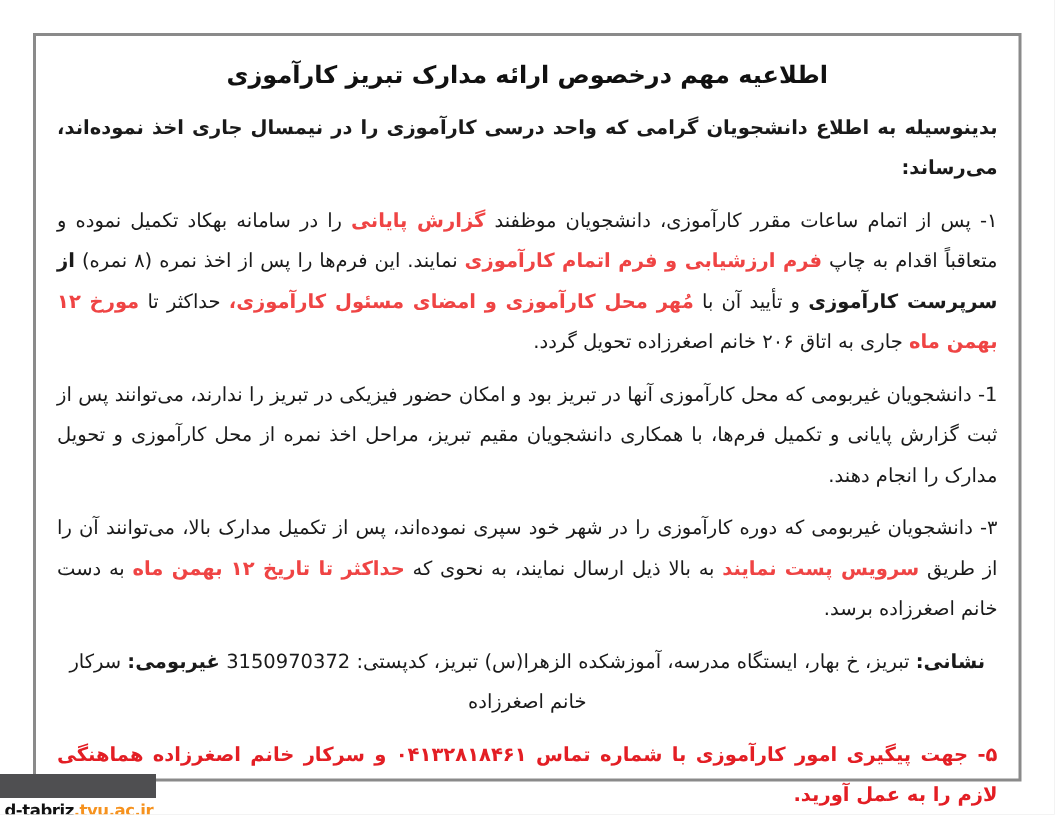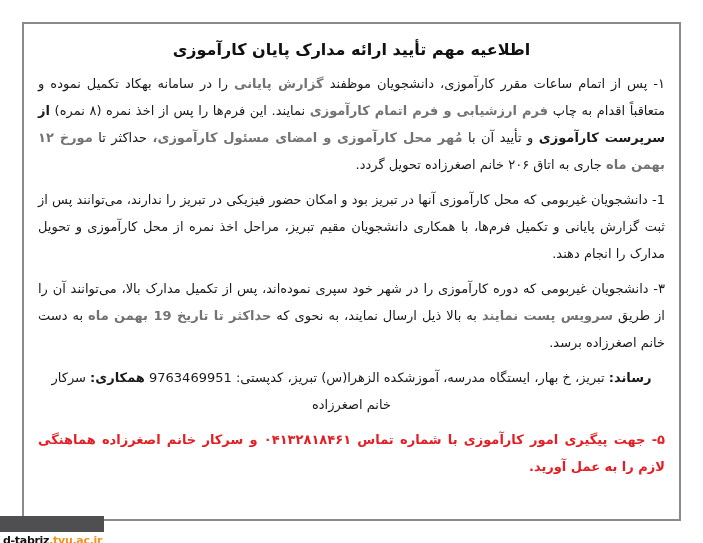--- a/index.html
+++ b/index.html
@@ -39,21 +39,21 @@
     line-height:27px;
     text-align:justify;
   }
   p.intro{
     margin-top:10px;
     font-weight:bold;
   }
   p.addr{
     text-align:center;
   }
-  .rb{color:#737373;font-weight:bold;}
+  .rb{color:#ef4444;font-weight:bold;}
   .b{font-weight:bold;}
   p.red-line{color:#e31e24;font-weight:bold;}
   .watermark{
     position:absolute;
     left:0;bottom:11px;
     width:104px;height:16px;
     background:#4f4f51;
     display:flex;
     align-items:center;
     padding-left:3px;
@@ -74,30 +74,31 @@
 </style>
 </head>
 <body>
 
 <div class="page">
 
   <div class="page-border"></div>
 
   <div class="content">
 
-    <h1 class="doc-title">اطلاعیه مهم تأیید ارائه مدارک پایان کارآموزی</h1>
+    <h1 class="doc-title">اطلاعیه مهم درخصوص ارائه مدارک تبریز کارآموزی</h1>
 
+    <p class="para intro">بدینوسیله به اطلاع دانشجویان گرامی که واحد درسی کارآموزی را در نیمسال جاری اخذ نموده‌اند، می‌رساند:</p>
 
     <p class="para"><span>۱- پس از اتمام ساعات مقرر کارآموزی، دانشجویان موظفند </span><span class="rb">گزارش پایانی</span><span> را در سامانه بهکاد تکمیل نموده و متعاقباً اقدام به چاپ </span><span class="rb">فرم ارزشیابی و فرم اتمام کارآموزی</span><span> نمایند. این فرم‌ها را پس از اخذ نمره (۸ نمره) </span><span class="b">از سرپرست کارآموزی</span><span> و تأیید آن با </span><span class="rb">مُهر محل کارآموزی و امضای مسئول کارآموزی،</span><span> حداکثر تا </span><span class="rb">مورخ ۱۲ بهمن ماه</span><span> جاری به اتاق ۲۰۶ خانم اصغرزاده تحویل گردد.</span></p>
 
     <p class="para">1- دانشجویان غیربومی که محل کارآموزی آنها در تبریز بود و امکان حضور فیزیکی در تبریز را ندارند، می‌توانند پس از ثبت گزارش پایانی و تکمیل فرم‌ها، با همکاری دانشجویان مقیم تبریز، مراحل اخذ نمره از محل کارآموزی و تحویل مدارک را انجام دهند.</p>
 
-    <p class="para"><span>۳- دانشجویان غیربومی که دوره کارآموزی را در شهر خود سپری نموده‌اند، پس از تکمیل مدارک بالا، می‌توانند آن را از طریق </span><span class="rb">سرویس پست نمایند</span><span> به بالا ذیل ارسال نمایند، به نحوی که </span><span class="rb">حداکثر تا تاریخ 19 بهمن ماه</span><span> به دست خانم اصغرزاده برسد.</span></p>
+    <p class="para"><span>۳- دانشجویان غیربومی که دوره کارآموزی را در شهر خود سپری نموده‌اند، پس از تکمیل مدارک بالا، می‌توانند آن را از طریق </span><span class="rb">سرویس پست نمایند</span><span> به بالا ذیل ارسال نمایند، به نحوی که </span><span class="rb">حداکثر تا تاریخ ۱۲ بهمن ماه</span><span> به دست خانم اصغرزاده برسد.</span></p>
 
-    <p class="para addr"><span class="b">رساند:</span><span> تبریز، خ بهار، ایستگاه مدرسه، آموزشکده الزهرا(س) تبریز، کدپستی: 9763469951 </span><span class="b">همکاری:</span><span> سرکار خانم اصغرزاده</span></p>
+    <p class="para addr"><span class="b">نشانی:</span><span> تبریز، خ بهار، ایستگاه مدرسه، آموزشکده الزهرا(س) تبریز، کدپستی: 3150970372 </span><span class="b">غیربومی:</span><span> سرکار خانم اصغرزاده</span></p>
 
 
     <p class="para red-line">۵- جهت پیگیری امور کارآموزی با شماره تماس ۰۴۱۳۲۸۱۸۴۶۱ و سرکار خانم اصغرزاده هماهنگی لازم را به عمل آورید.</p>
 
   </div>
 
   <div class="watermark">
     <span><span class="wm-prefix">d-tabriz</span><span class="wm-suffix">.tvu.ac.ir</span></span>
   </div>
 

